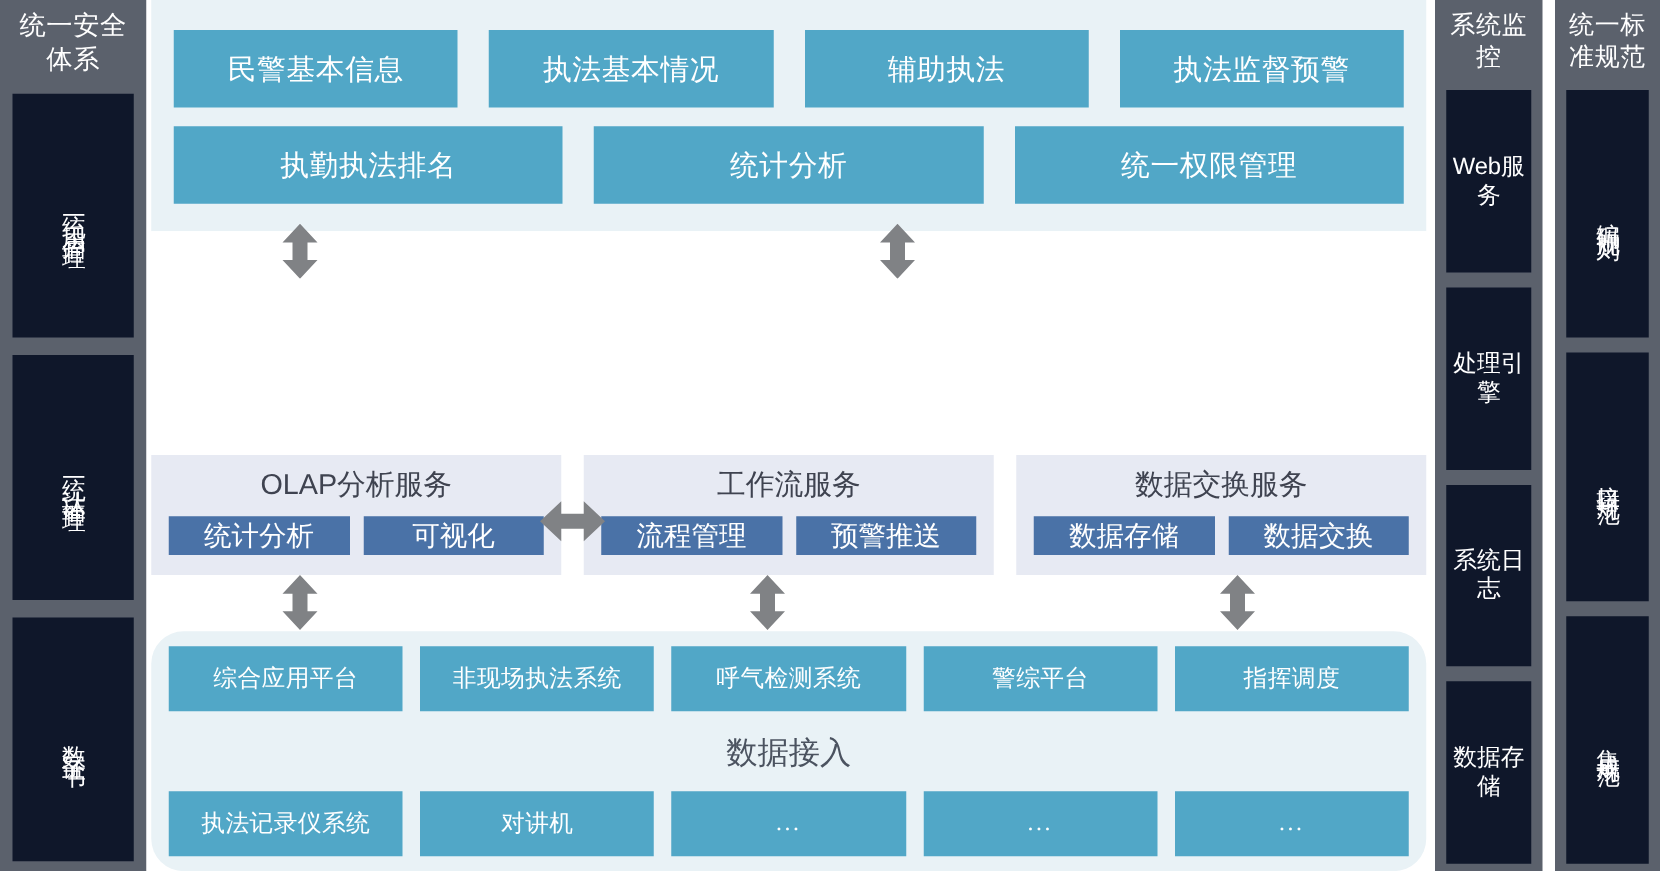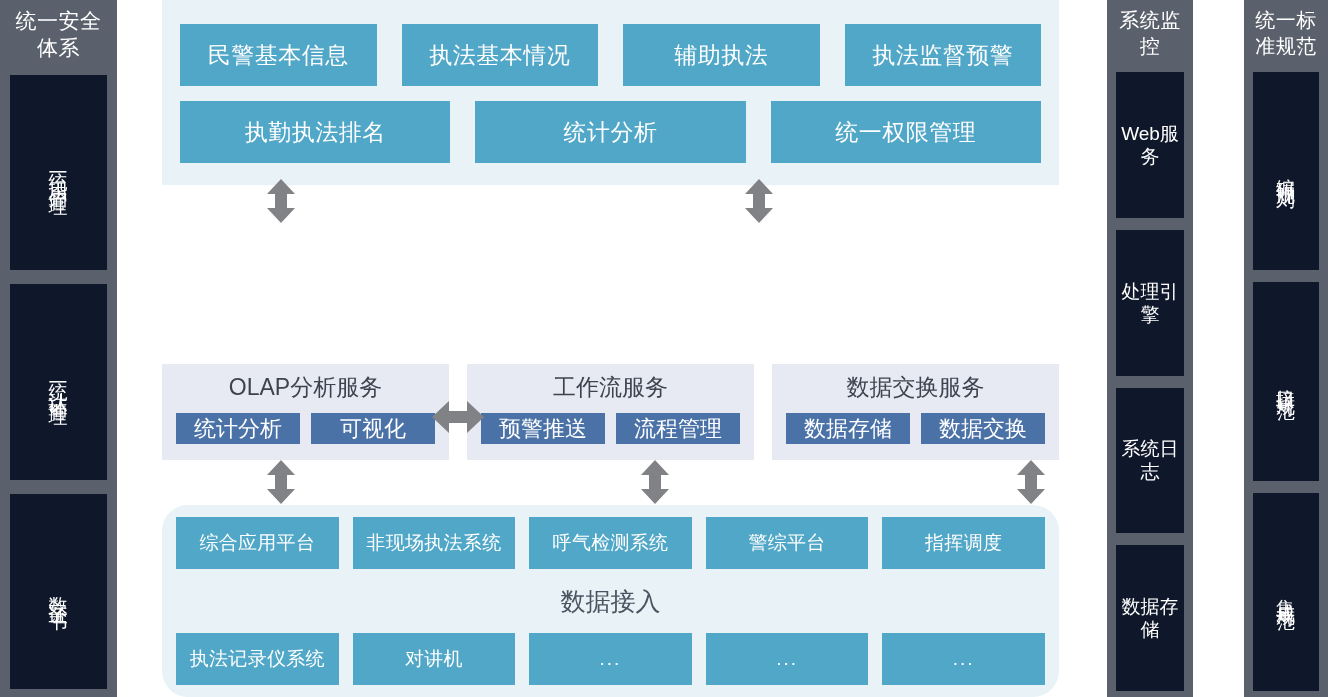--- a/index.html
+++ b/index.html
@@ -12,21 +12,20 @@
     font-family: "Liberation Sans", "DejaVu Sans", sans-serif;
   }
 
   #root {
     position: relative;
     width: 1328px;
     height: 697px;
     display: flex;
     align-items: stretch;
     background: #ffffff;
-    gap: 41px;
   }
 
   
   .rail {
     background: #5b616c;
     display: flex;
     flex-direction: column;
     align-items: center;
     flex: 0 0 auto;
   }
@@ -80,21 +79,21 @@
   
   #center {
     flex: 1 1 auto;
     display: flex;
     flex-direction: column;
     position: relative;
     margin-left: 4px;
     background: #ffffff;
   }
 
-  .panel { background: #e9f2f6; position: relative; }
+  .panel { background: #e9f2f6; position: relative; font-family: Liberation Serif, serif; }
 
   
   #app-layer {
     height: 185px;
     padding: 12px 18px 10px 18px;
     display: flex;
     flex-direction: column;
     justify-content: center;
     gap: 15px;
   }
@@ -261,22 +260,22 @@
         <div class="arrow-h" style="right:-35px; top:36px;">
           <svg viewBox="0 0 52 34">
               <path d="M0 17 L17 1 L17 11 L35 11 L35 1 L52 17 L35 33 L35 23 L17 23 L17 33 Z" fill="#808285"></path>
             </svg>
         </div>
       </div>
 
       <div class="service-panel">
         <div class="service-title">工作流服务</div>
         <div class="service-boxes">
+          <div class="service-box">流程管理</div>
           <div class="service-box">预警推送</div>
-          <div class="service-box">流程管理</div>
         </div>
       </div>
 
 
       <div class="service-panel">
         <div class="service-title">数据交换服务</div>
         <div class="service-boxes">
           <div class="service-box">数据存储</div>
           <div class="service-box">数据交换</div>
         </div>

